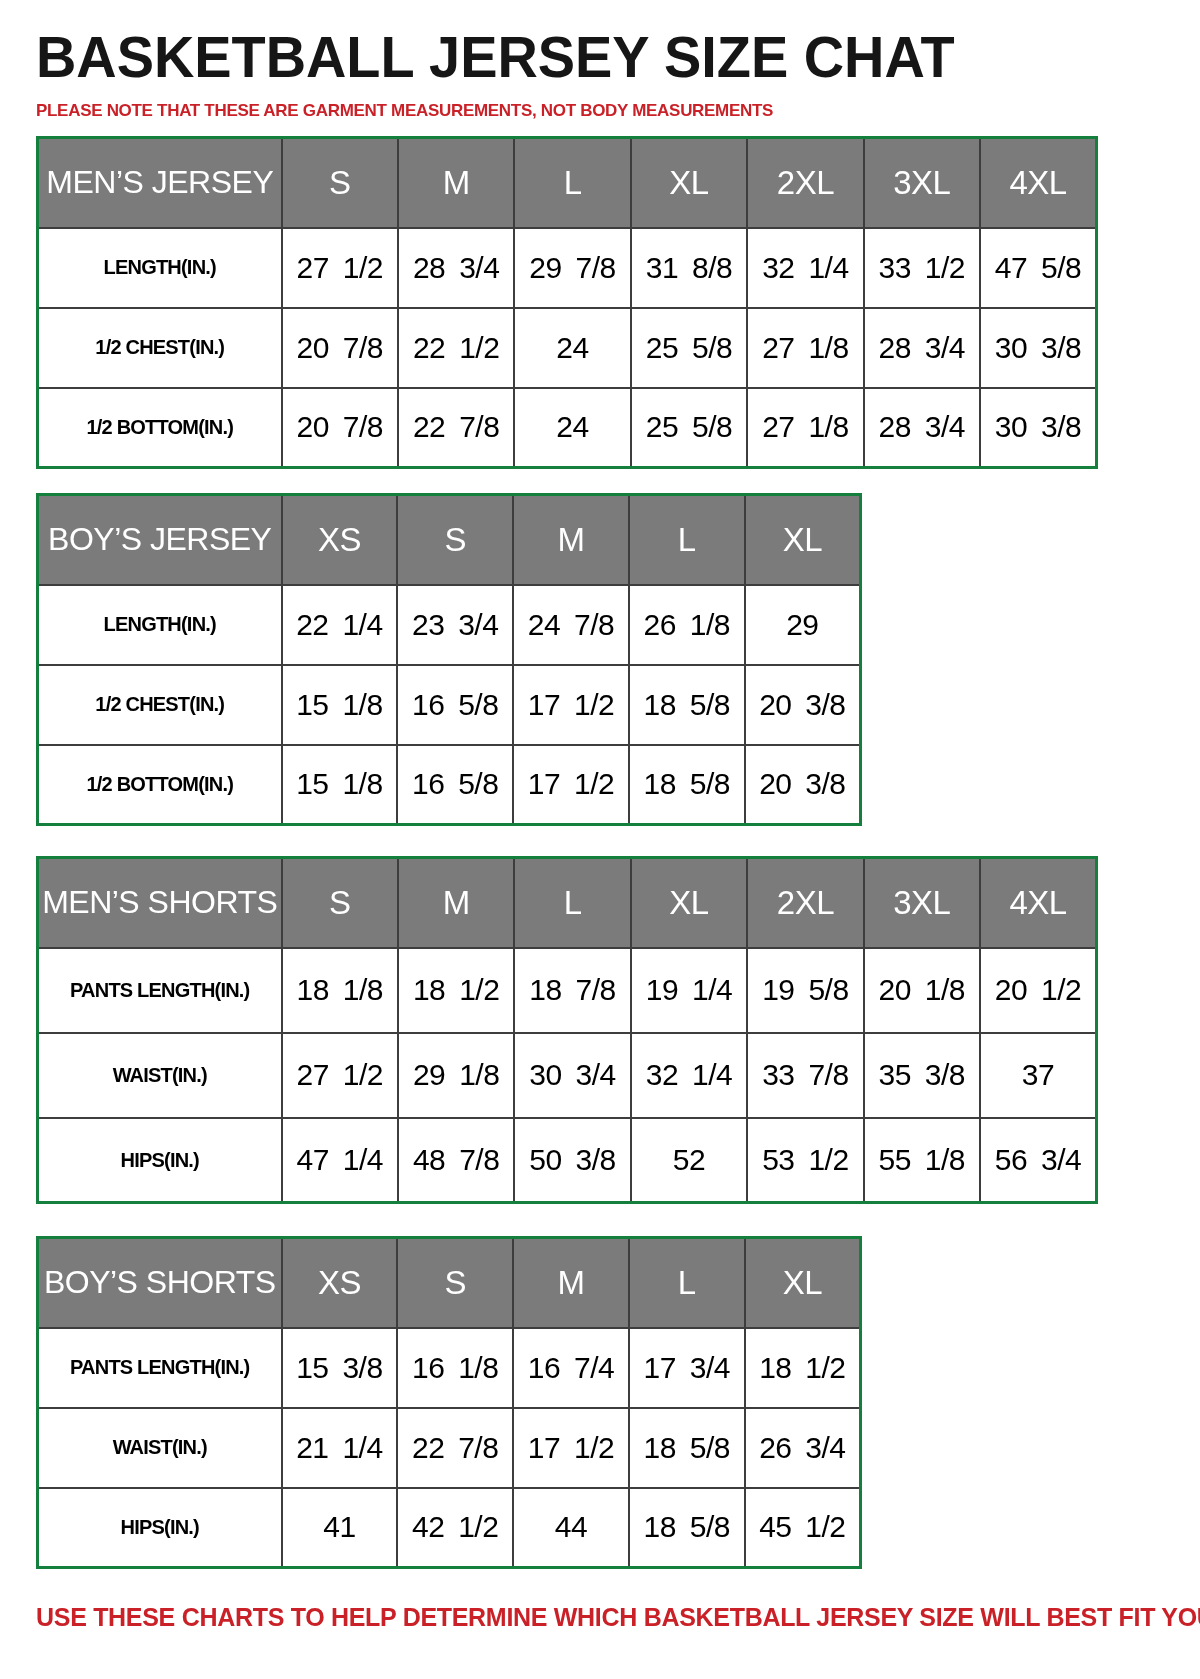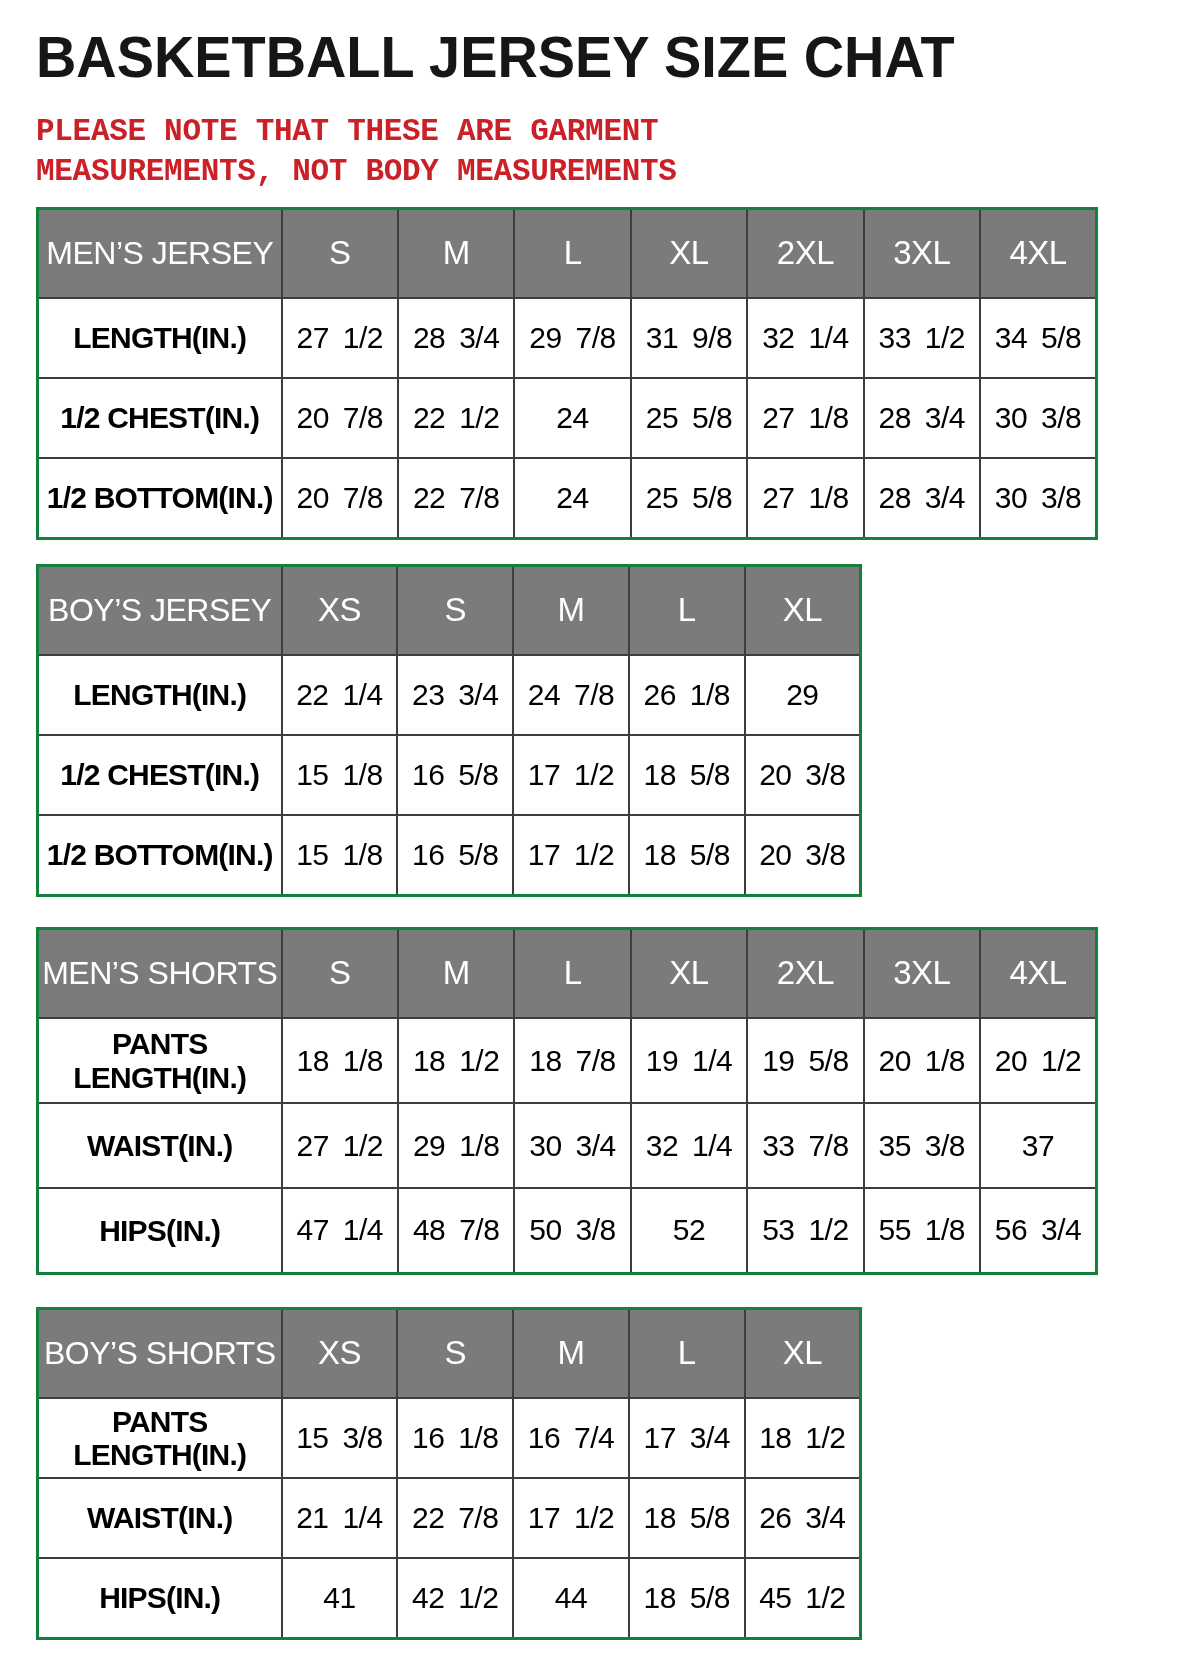--- a/index.html
+++ b/index.html
@@ -16,28 +16,27 @@
     margin:0;
     font-size:57px;
     font-weight:700;
     color:#161616;
     white-space:nowrap;
     transform:scaleX(0.98);
     transform-origin:left center;
     letter-spacing:0px;
   }
   .note {
-    margin-top:22px;
+    margin-top:10px;
     width:860px;
     color:#c92127;
-    font-size:31px;
+    font-size:17px;
     font-weight:700;
     letter-spacing:-0.3px;
     line-height:1.3;
-    font-family:Liberation Mono, monospace;
   }
   table.size-table {
     border-collapse:collapse;
     table-layout:fixed;
     border:3px solid #15803d;
     margin-top:24px;
     background:#ffffff;
   }
   table.size-table.t0 { margin-top:14px; }
   table.size-table.t2 { margin-top:30px;padding-left:23px; }
@@ -55,21 +54,21 @@
   .size-table.t2 tbody tr { height:85px; }
   .size-table thead th {
     background:#7b7b7b;
     color:#ffffff;
     font-weight:400;
     font-size:32px;
     letter-spacing:-0.5px;
   }
   .size-table thead th.size-cell { font-size:33px; }
   .size-table tbody th.row-label {
-    font-size:30px;
+    font-size:20px;
     font-weight:700;
     color:#000000;
     letter-spacing:-0.8px;
     line-height:1.12;
     padding:0 2px;
   }
   .size-table td.value-cell {
     font-size:30px;
     color:#000000;
     letter-spacing:-0.5px;
@@ -113,24 +112,24 @@
             <th class="size-cell">3XL</th>
             <th class="size-cell">4XL</th>
           </tr>
         </thead>
         <tbody>
           <tr>
             <th class="row-label">LENGTH(IN.)</th>
             <td class="value-cell">27 1/2</td>
             <td class="value-cell">28 3/4</td>
             <td class="value-cell">29 7/8</td>
-            <td class="value-cell">31 9/8</td>
+            <td class="value-cell">31 8/8</td>
             <td class="value-cell">32 1/4</td>
             <td class="value-cell">33 1/2</td>
-            <td class="value-cell">34 5/8</td>
+            <td class="value-cell">47 5/8</td>
           </tr>
           <tr>
             <th class="row-label">1/2 CHEST(IN.)</th>
             <td class="value-cell">20 7/8</td>
             <td class="value-cell">22 1/2</td>
             <td class="value-cell">24</td>
             <td class="value-cell">25 5/8</td>
             <td class="value-cell">27 1/8</td>
             <td class="value-cell">28 3/4</td>
             <td class="value-cell">30 3/8</td>

